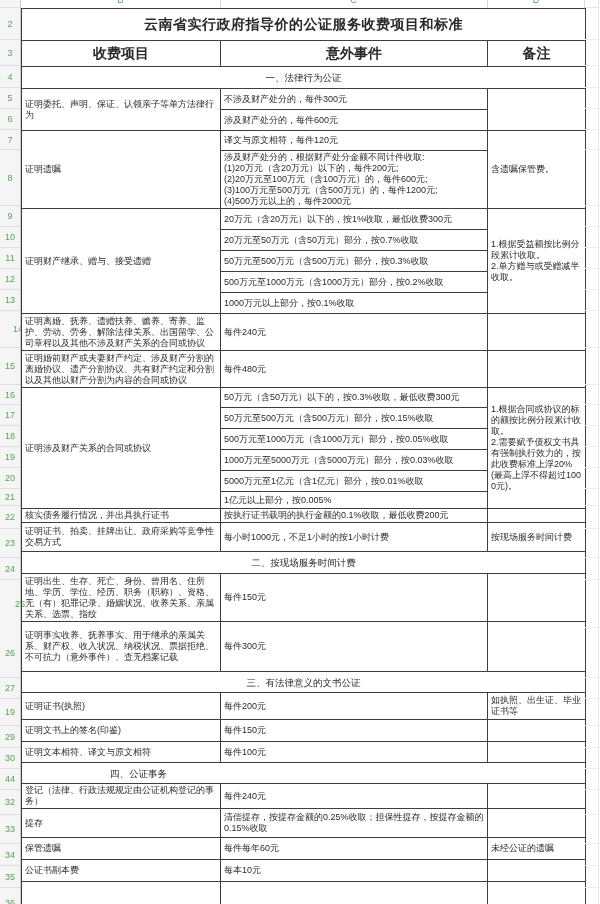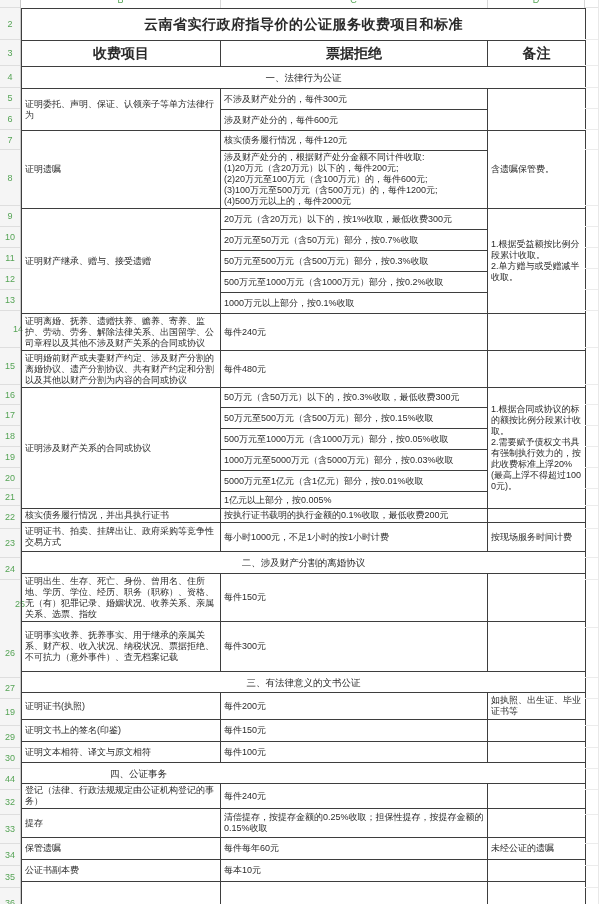--- a/index.html
+++ b/index.html
@@ -89,37 +89,37 @@
         <col style="width:199px">
           <col style="width:267px">
           <col style="width:98px">
       </colgroup>
       <tbody id="tbody">
           <tr style="height: 32px;">
             <td class="c-title" colspan="3">云南省实行政府指导价的公证服务收费项目和标准</td>
           </tr>
           <tr style="height: 26px;">
             <td class="c-head">收费项目</td>
-            <td class="c-head">票据拒绝</td>
+            <td class="c-head">意外事件</td>
             <td class="c-head">备注</td>
           </tr>
           <tr style="height: 22px;">
             <td class="c-section" colspan="3">一、法律行为公证</td>
           </tr>
           <tr style="height: 21px;">
             <td class="c-item" rowspan="2">证明委托、声明、保证、认领亲子等单方法律行为</td>
             <td class="c-std">不涉及财产处分的，每件300元</td>
             <td class="c-remark" rowspan="2"></td>
           </tr>
           <tr style="height: 21px;">
             <td class="c-std">涉及财产处分的，每件600元</td>
           </tr>
           <tr style="height: 20px;">
             <td class="c-item" rowspan="2">证明遗嘱</td>
-            <td class="c-std">核实债务履行情况，每件120元</td>
+            <td class="c-std">译文与原文相符，每件120元</td>
             <td class="c-remark" rowspan="2">含遗嘱保管费。</td>
           </tr>
           <tr style="height: 56px;">
             <td class="c-std">涉及财产处分的，根据财产处分金额不同计件收取:
 (1)20万元（含20万元）以下的，每件200元;
 (2)20万元至100万元（含100万元）的，每件600元;
 (3)100万元至500万元（含500万元）的，每件1200元;
 (4)500万元以上的，每件2000元</td>
           </tr>
           <tr style="height: 21px;">
@@ -175,21 +175,21 @@
             <td class="c-item" rowspan="1">核实债务履行情况，并出具执行证书</td>
             <td class="c-std">按执行证书载明的执行金额的0.1%收取，最低收费200元</td>
             <td class="c-remark" rowspan="1"></td>
           </tr>
           <tr style="height: 29px;">
             <td class="c-item" rowspan="1">证明证书、拍卖、挂牌出让、政府采购等竞争性交易方式</td>
             <td class="c-std">每小时1000元，不足1小时的按1小时计费</td>
             <td class="c-remark" rowspan="1">按现场服务时间计费</td>
           </tr>
           <tr style="height: 22px;">
-            <td class="c-section" colspan="3">二、涉及财产分割的离婚协议</td>
+            <td class="c-section" colspan="3">二、按现场服务时间计费</td>
           </tr>
           <tr style="height: 48px;">
             <td class="c-item" rowspan="1">证明出生、生存、死亡、身份、曾用名、住所地、学历、学位、经历、职务（职称）、资格、无（有）犯罪记录、婚姻状况、收养关系、亲属关系、选票、指纹</td>
             <td class="c-std">每件150元</td>
             <td class="c-remark" rowspan="1"></td>
           </tr>
           <tr style="height: 50px;">
             <td class="c-item" rowspan="1">证明事实收养、抚养事实、用于继承的亲属关系、财产权、收入状况、纳税状况、票据拒绝、不可抗力（意外事件）、查无档案记载</td>
             <td class="c-std">每件300元</td>
             <td class="c-remark" rowspan="1"></td>

